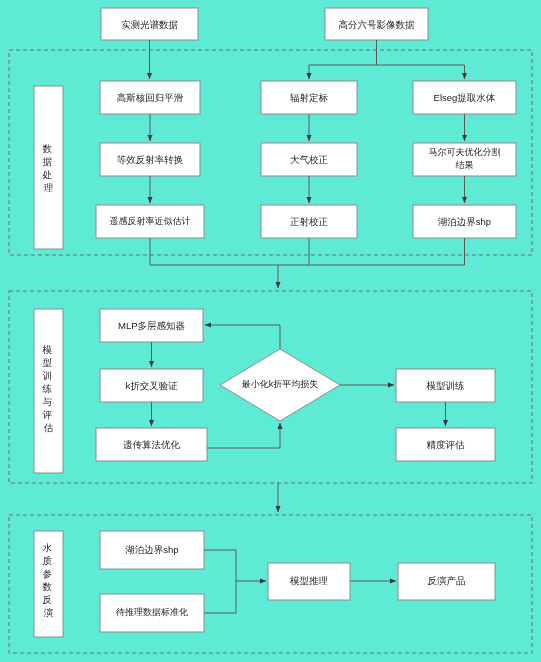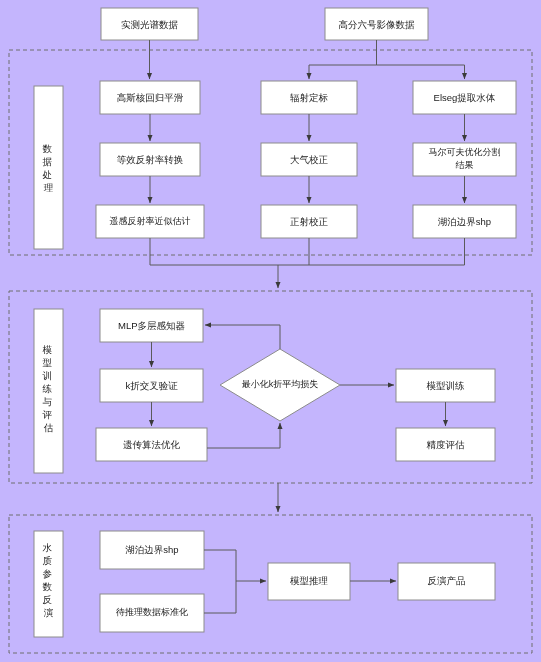--- a/index.html
+++ b/index.html
@@ -4,21 +4,21 @@
 <style>
   html, body {
     margin: 0;
     padding: 0;
     background: #ffffff;
   }
   #page {
     position: relative;
     width: 541px;
     height: 662px;
-    background: #c4b5fd;
+    background: #5eead4;
     font-family: "Liberation Sans", "DejaVu Sans", sans-serif;
     overflow: hidden;
   }
   svg#flow {
     position: absolute;
     left: 0;
     top: 0;
     width: 541px;
     height: 662px;
   }

